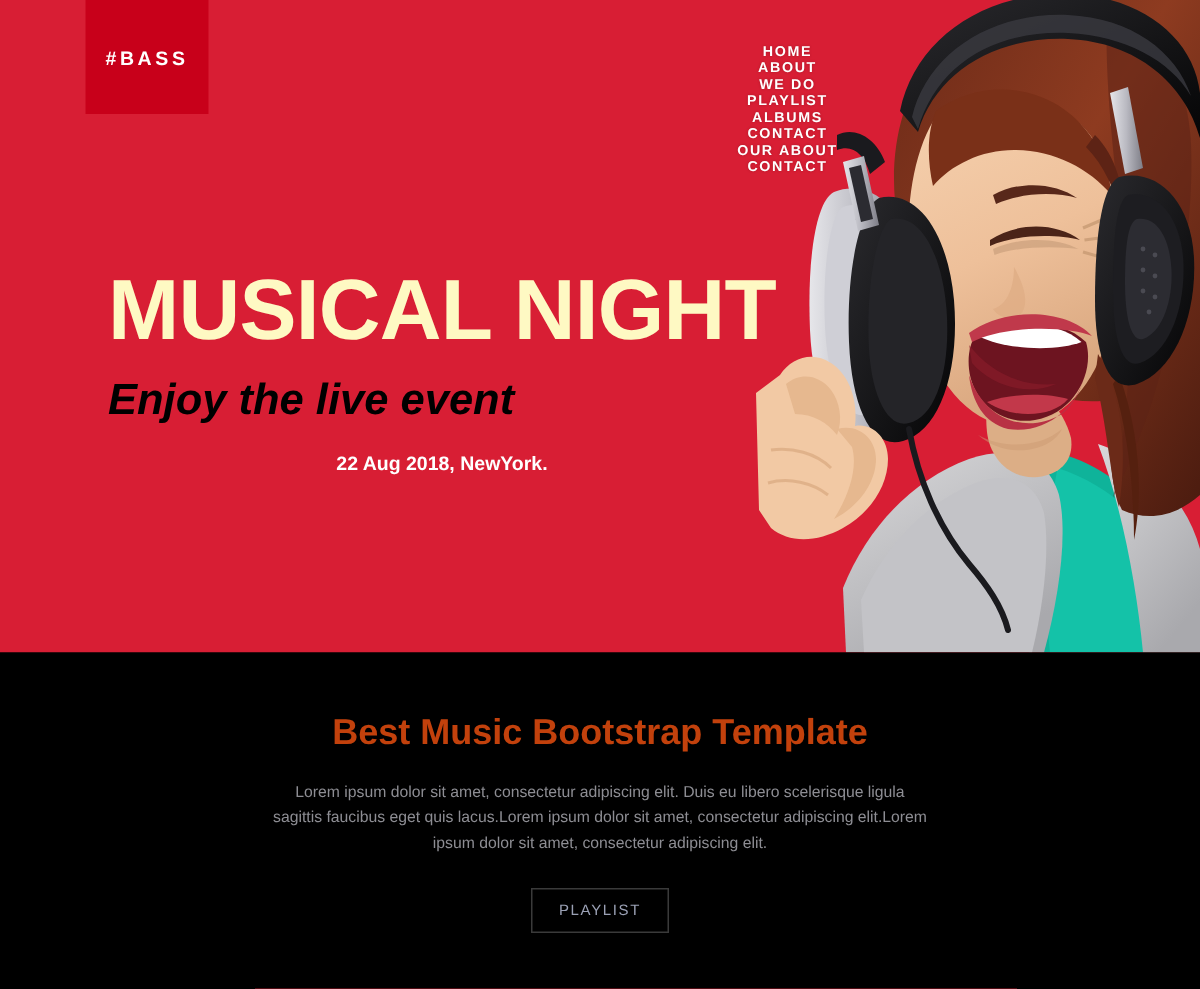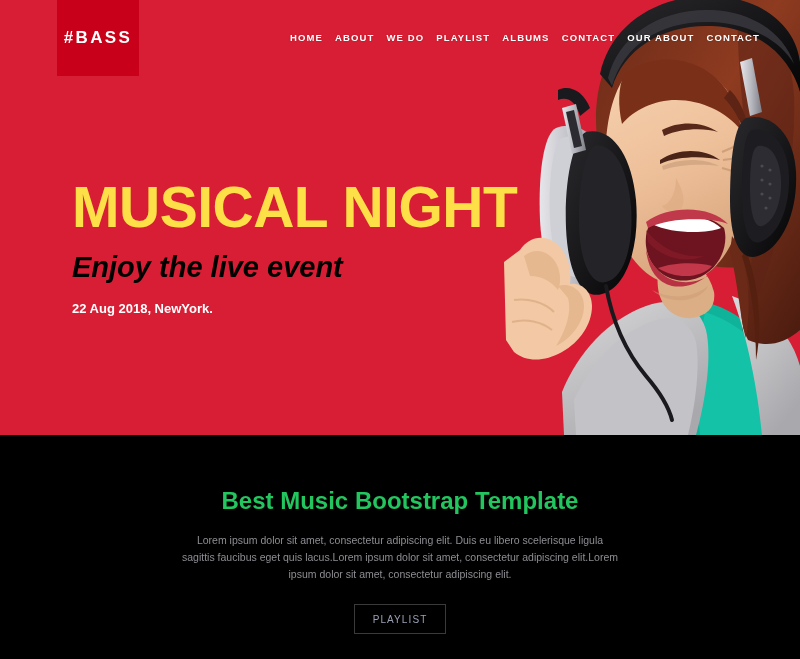--- a/index.html
+++ b/index.html
@@ -55,34 +55,35 @@
     top: 0;
     width: 82px;
     height: 76px;
     background: #c8001a;
     display: flex;
     align-items: center;
     justify-content: center;
   }
   .logo-text {
     color: #ffffff;
-    font-size: 17px;
+    font-size: 13px;
     font-weight: bold;
     letter-spacing: 2.4px;
     white-space: nowrap;
   }
   .navbar {
     position: absolute;
     left: 290px;
     top: 29px;
     width: 470px;
     height: 16px;
     display: flex;
     align-items: center;
     justify-content: space-between;
+    flex-direction: column;
   }
   .nav-item {
     color: #ffffff;
     font-size: 9.5px;
     font-weight: bold;
     letter-spacing: 1.1px;
     white-space: nowrap;
     text-decoration: none;
     cursor: pointer;
     text-shadow: 0 0 2px rgba(0,0,0,0.22);
@@ -90,21 +91,21 @@
 
   
   .hero-copy {
     position: absolute;
     left: 72px;
     top: 178px;
     z-index: 4;
   }
   .hero-title {
     margin: 0;
-    color: #fde047;
+    color: #fef9c3;
     font-size: 57px;
     font-weight: bold;
     letter-spacing: -0.5px;
     line-height: 1.05;
     white-space: nowrap;
   }
   .hero-sub {
     margin: 14px 0 0 0;
     color: #000000;
     font-size: 29px;
@@ -112,36 +113,37 @@
     font-style: italic;
     line-height: 1.1;
     white-space: nowrap;
   }
   .hero-meta {
     margin: 17px 0 0 0;
     color: #ffffff;
     font-size: 13px;
     font-weight: bold;
     white-space: nowrap;
+    text-align: center;
   }
 
   
   .dark-section {
     position: absolute;
     left: 0;
     top: 435px;
     width: 800px;
     height: 224px;
     background: #000000;
     text-align: center;
   }
   .section-title {
-    margin: 16px;
+    margin: 4px;
     padding-top: 36px;
-    color: #22c55e;
+    color: #c2410c;
     font-size: 24px;
     font-weight: bold;
     line-height: 1.2;
   }
   .section-desc {
     margin: 16px auto 0 auto;
     width: 440px;
     color: #8d8d93;
     font-size: 10.5px;
     line-height: 1.65;

